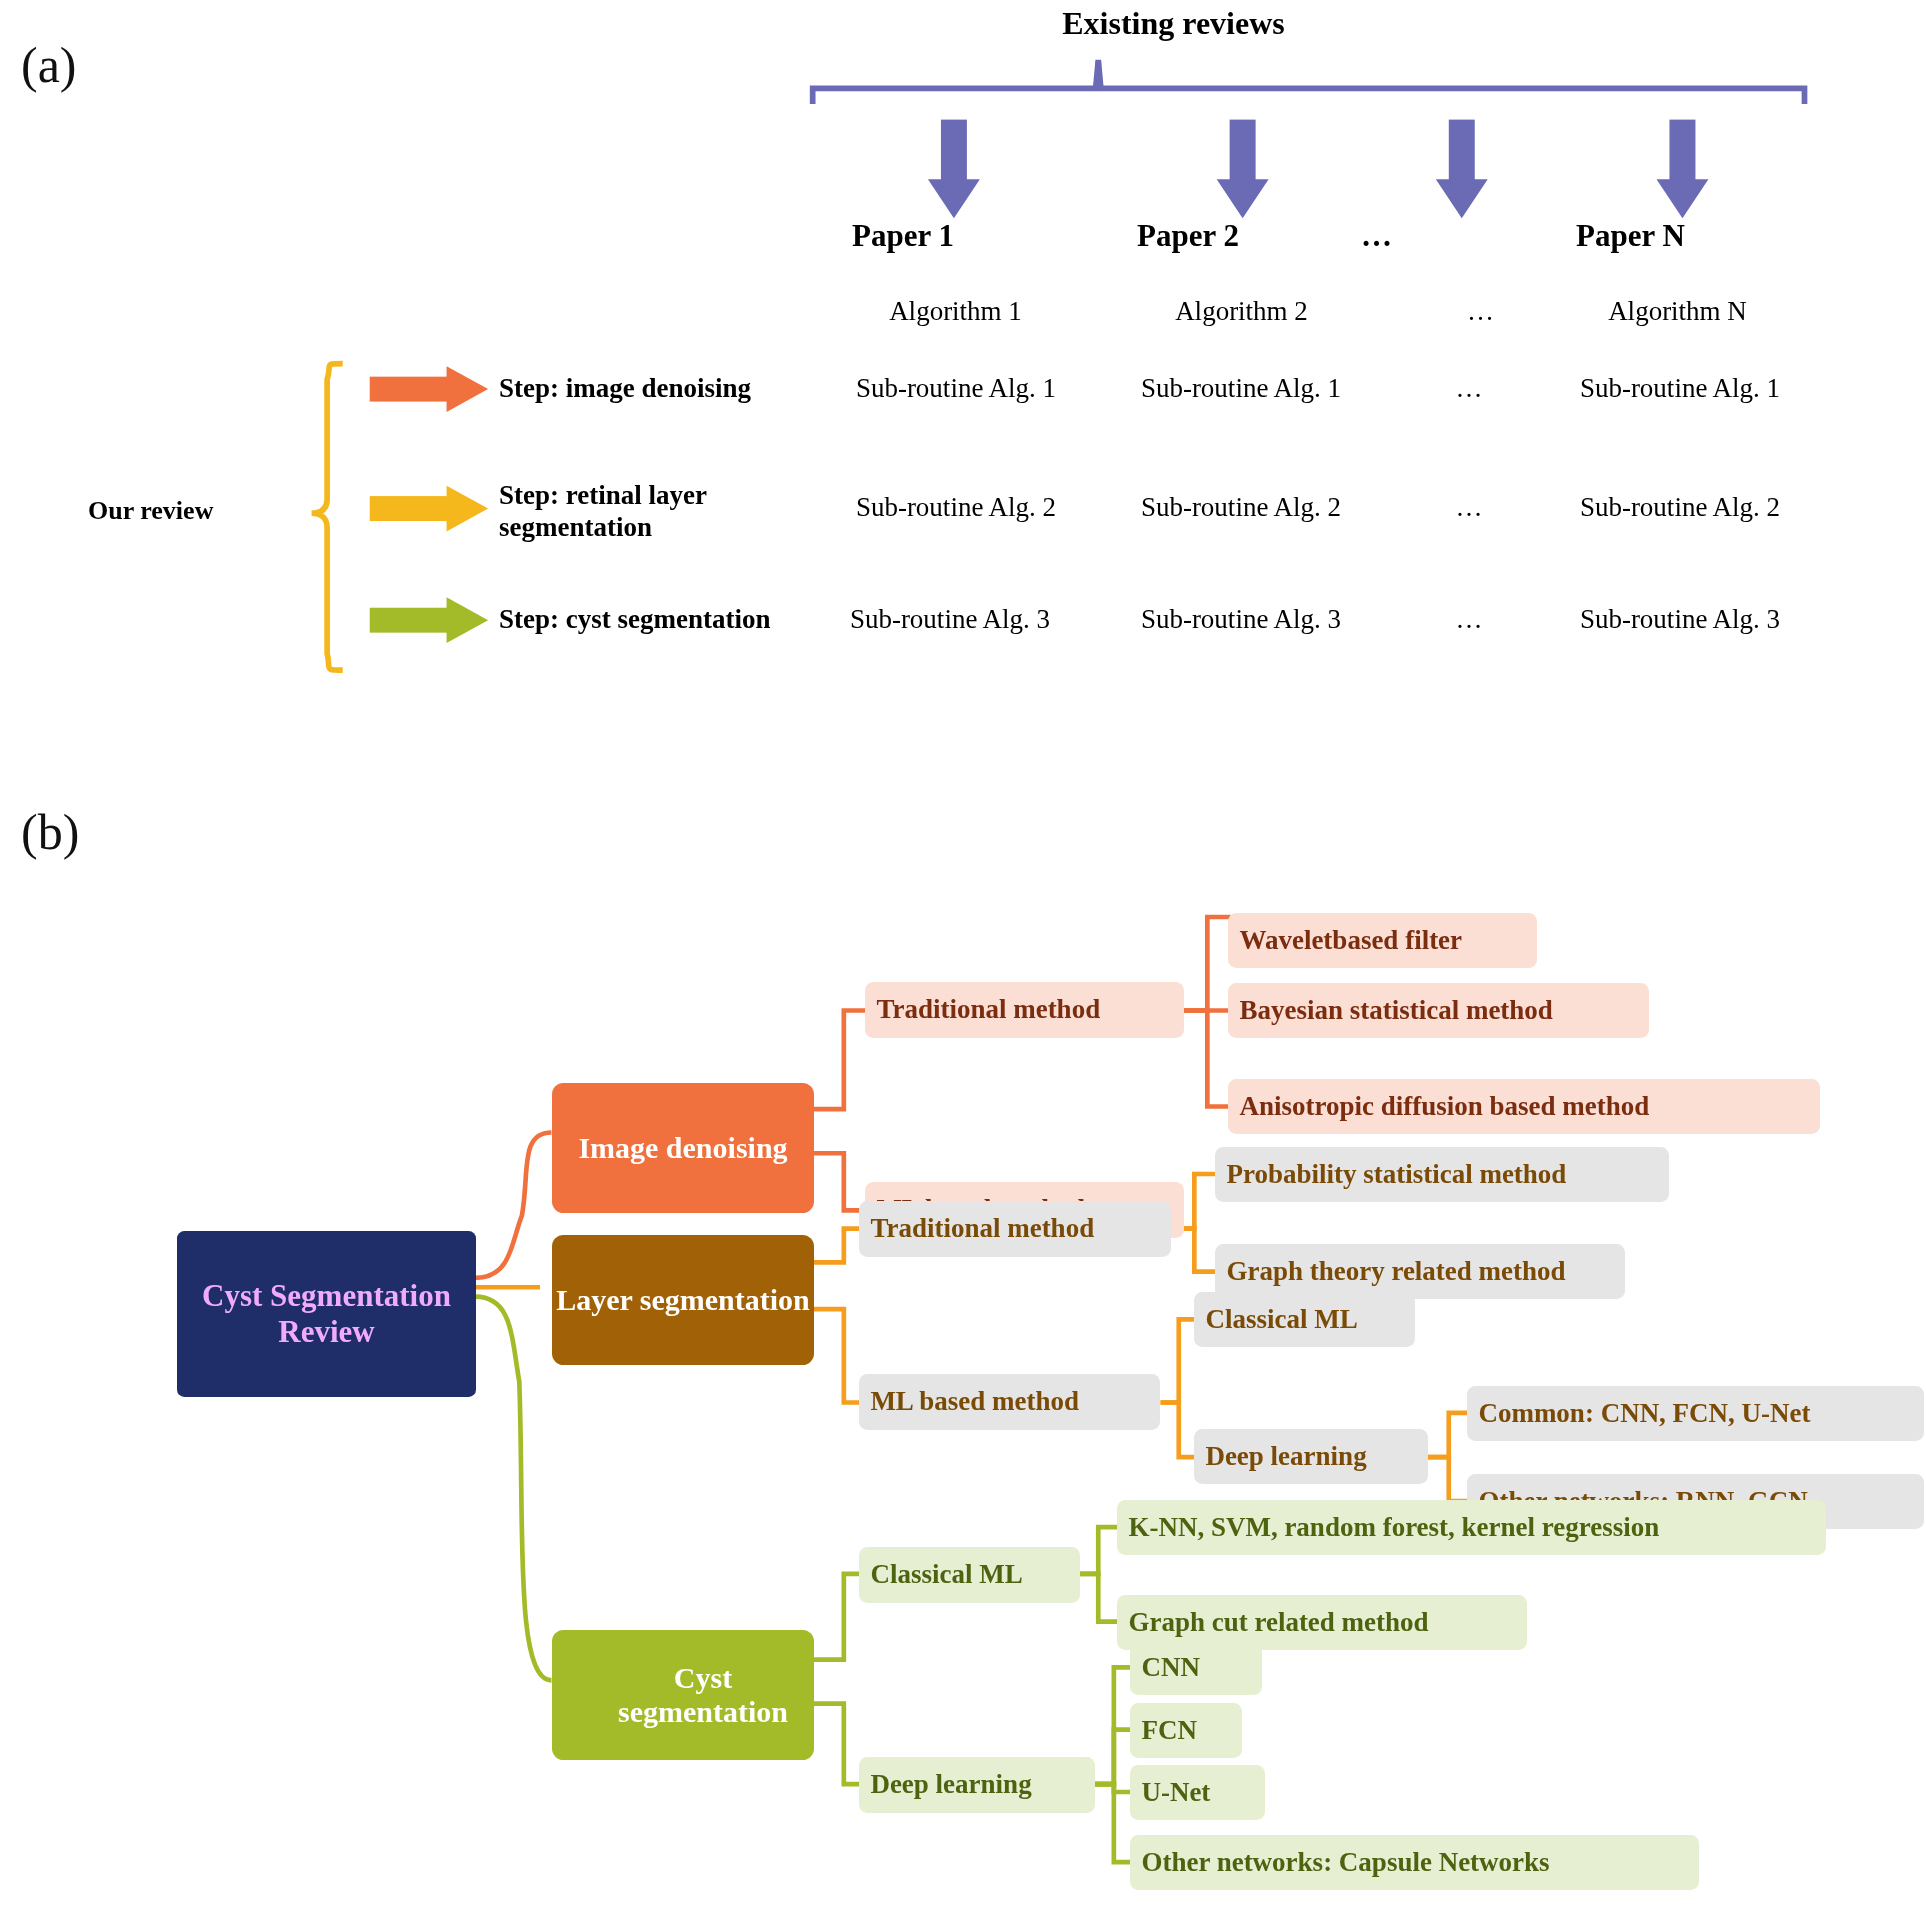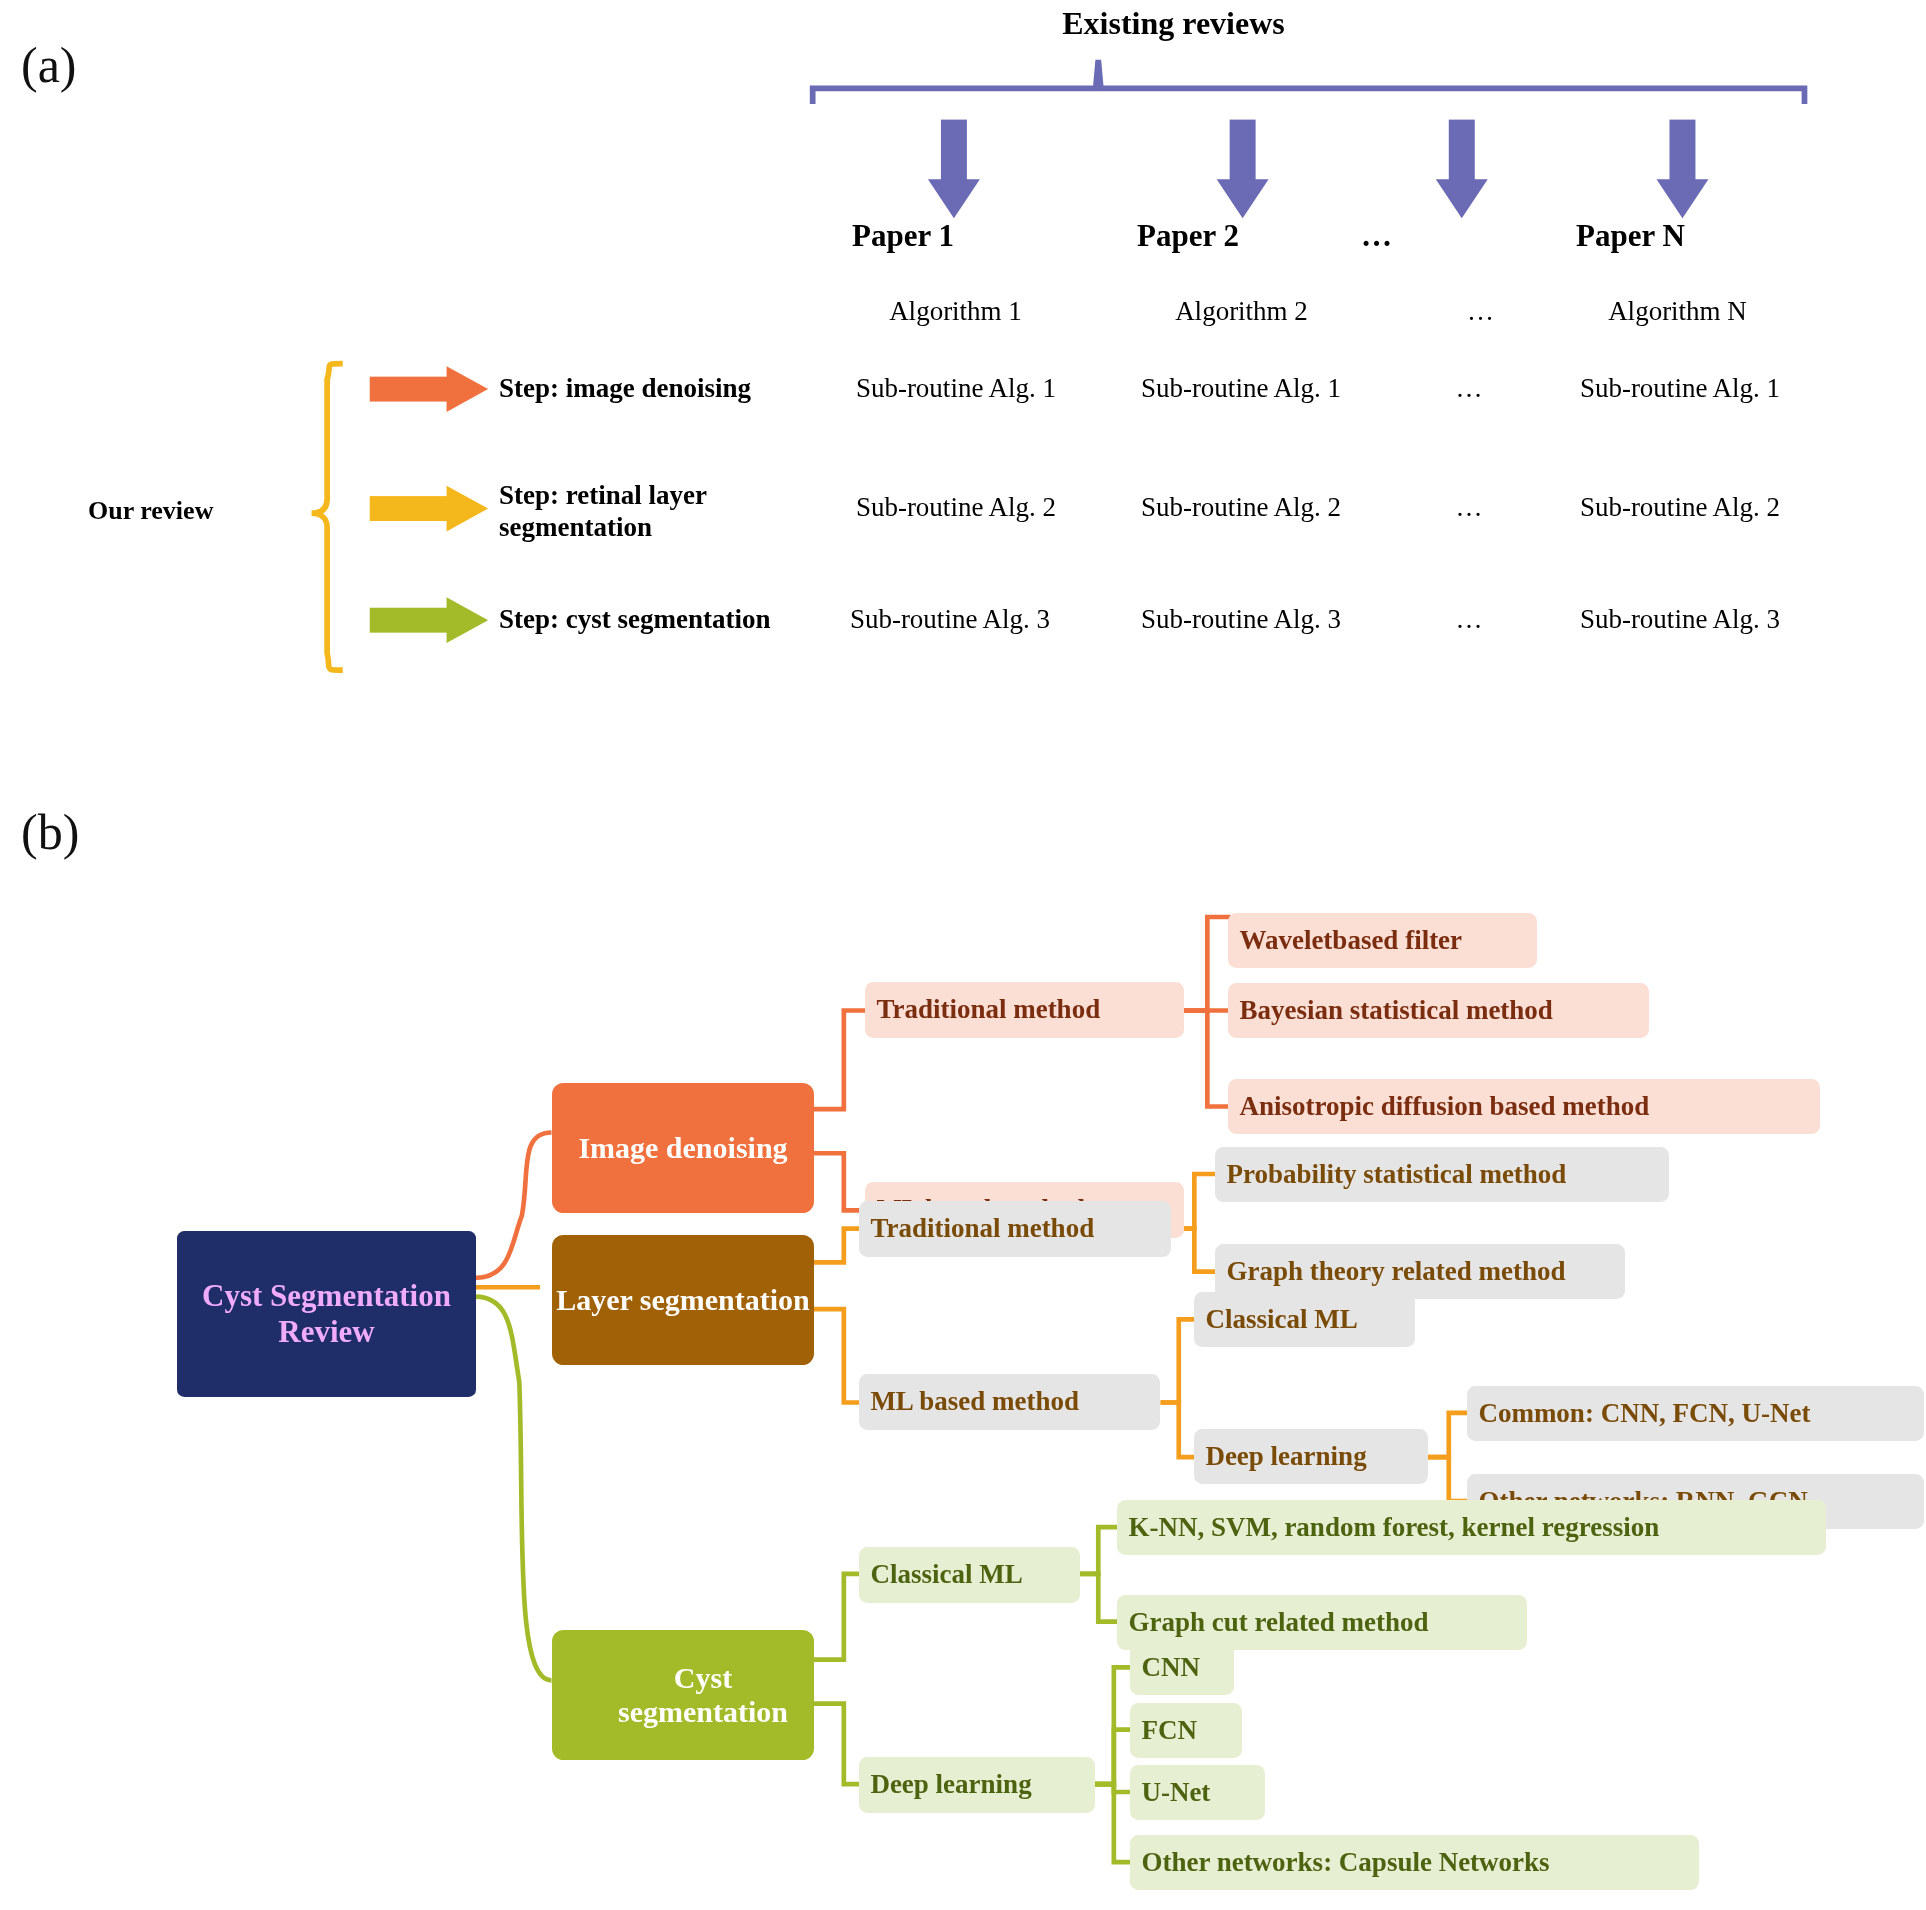--- a/index.html
+++ b/index.html
@@ -247,18 +247,18 @@
 
   <div class="node lvl3 g-org" style="left:1467px; top:695px; width:457px; height:55px;">Common: CNN, FCN, U-Net</div>
   <div class="node lvl3 g-org" style="left:1467px; top:783px; width:457px; height:55px;">Other networks: RNN, GCN</div>
 
   <div class="node lvl2 g-grn" style="left:859px; top:856px; width:221px; height:56px;">Classical ML</div>
   <div class="node lvl2 g-grn" style="left:859px; top:1066px; width:236px; height:56px;">Deep learning</div>
 
   <div class="node lvl3 g-grn" style="left:1117px; top:809px; width:709px; height:55px;">K-NN, SVM, random forest, kernel regression</div>
   <div class="node lvl3 g-grn" style="left:1117px; top:904px; width:410px; height:55px;">Graph cut related method</div>
 
-  <div class="node lvl3 g-grn" style="left:1130px; top:949px; width:104px; height:55px;">CNN</div>
+  <div class="node lvl3 g-grn" style="left:1130px; top:949px; width:132px; height:55px;">CNN</div>
   <div class="node lvl3 g-grn" style="left:1130px; top:1012px; width:112px; height:55px;">FCN</div>
   <div class="node lvl3 g-grn" style="left:1130px; top:1074px; width:135px; height:55px;">U-Net</div>
   <div class="node lvl3 g-grn" style="left:1130px; top:1144px; width:569px; height:55px;">Other networks: Capsule Networks</div>
 </div>
 
 
 </body></html>

